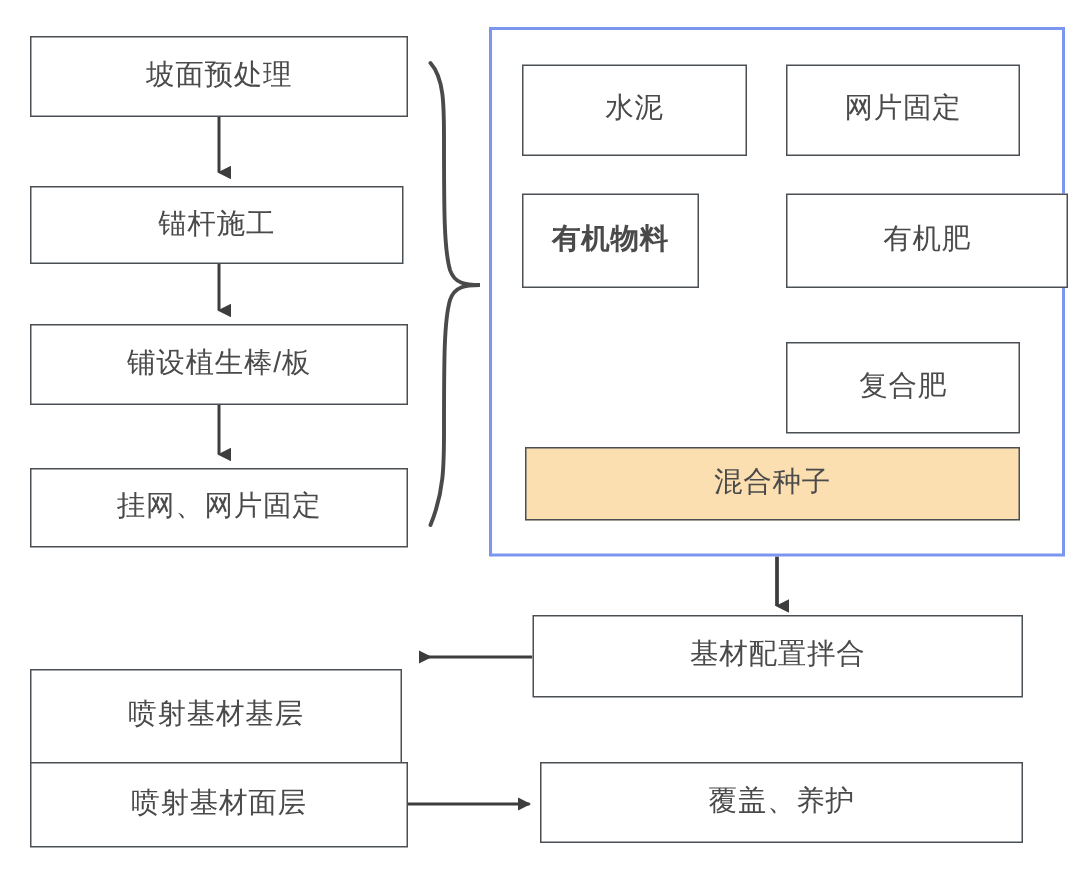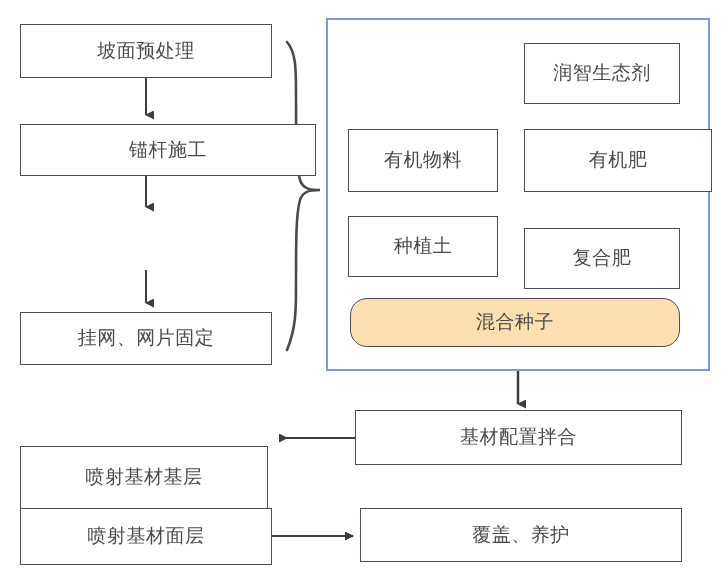--- a/index.html
+++ b/index.html
@@ -27,21 +27,20 @@
     align-items: center;
     justify-content: center;
     font-size: 19px;
     letter-spacing: 0.5px;
     line-height: 1.1;
     white-space: nowrap;
   }
   .node.seed {
     background: #fbdfb1;
     border-color: #4a4f54;
-    border-radius: 17px;
   }
   .panel {
     position: absolute;
     box-sizing: border-box;
     border: 2px solid #7b96f0;
     background: transparent;
   }
   .svg-layer {
     position: absolute;
     left: 0;
@@ -89,47 +88,50 @@
 
     <line x1="146" y1="473" x2="146" y2="501" stroke="#3d3d3d" stroke-width="2" marker-end="url(#arrowhead-down)"></line>
 
     <line x1="272" y1="536" x2="353" y2="536" stroke="#3d3d3d" stroke-width="2" marker-end="url(#arrowhead-right)"></line>
   </svg>
 
   <div class="node" style="left:20px; top:24px; width:252px; height:54px;">
     <span>坡面预处理</span>
   </div>
 
-  <div class="node" style="left:20px; top:124px; width:296px; height:52px;">
+  <div class="node" style="left:20px; top:124px; width:249px; height:52px;">
     <span>锚杆施工</span>
   </div>
 
+  <div class="node" style="left:20px; top:216px; width:252px; height:54px;">
+    <span>铺设植生棒/板</span>
+  </div>
 
   <div class="node" style="left:20px; top:312px; width:252px; height:53px;text-align:center;">
     <span>挂网、网片固定</span>
   </div>
 
   <div class="panel" style="left:326px; top:18px; width:384px; height:353px;"></div>
 
+  <div class="node" style="left:348px; top:43px; width:150px; height:61px;">
+    <span>水泥</span>
+  </div>
 
   <div class="node" style="left:524px; top:43px; width:156px; height:61px;">
-    <span>润智生态剂</span>
+    <span>网片固定</span>
   </div>
 
-  <div class="node" style="left:348px; top:129px; width:150px; height:63px;">
+  <div class="node" style="left:348px; top:129px; width:118px; height:63px;font-weight:bold;">
     <span>有机物料</span>
   </div>
 
   <div class="node" style="left:524px; top:129px; width:188px; height:63px;">
     <span>有机肥</span>
   </div>
 
-  <div class="node" style="left:348px; top:216px; width:150px; height:61px;">
-    <span>种植土</span>
-  </div>
 
   <div class="node" style="left:524px; top:228px; width:156px; height:61px;">
     <span>复合肥</span>
   </div>
 
   <div class="node seed" style="left:350px; top:298px; width:330px; height:49px;">
     <span>混合种子</span>
   </div>
 
   <div class="node" style="left:355px; top:410px; width:327px; height:55px;">

